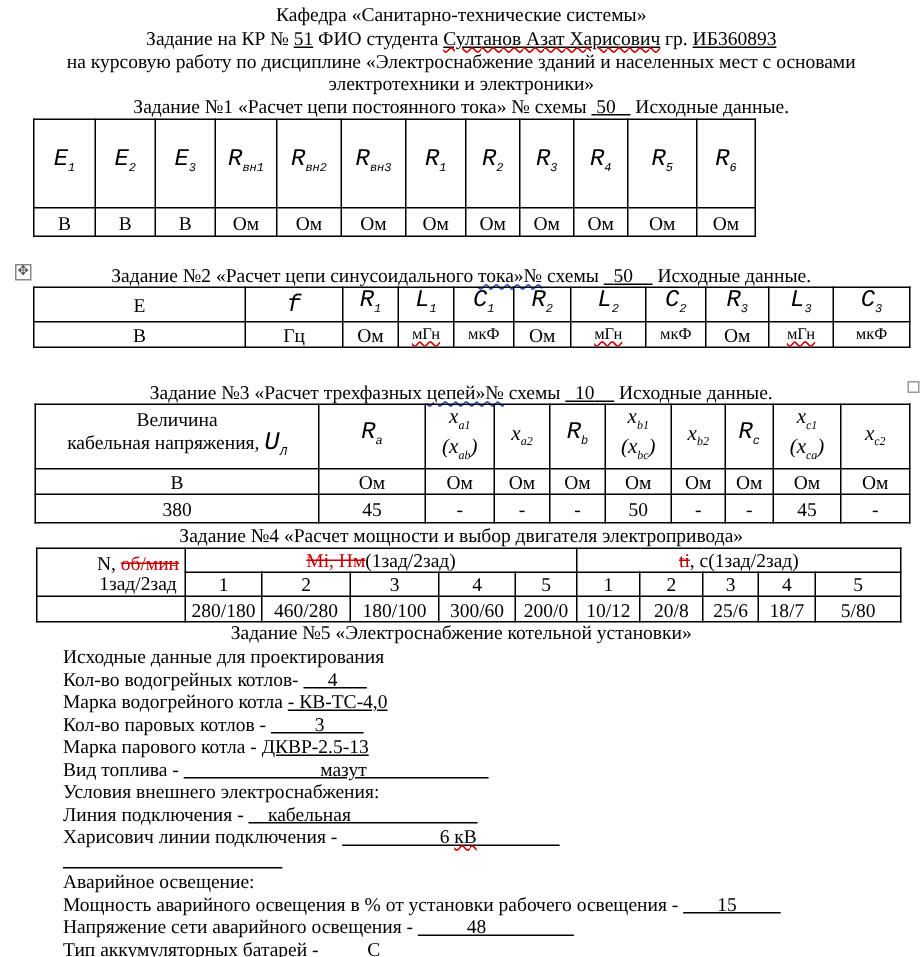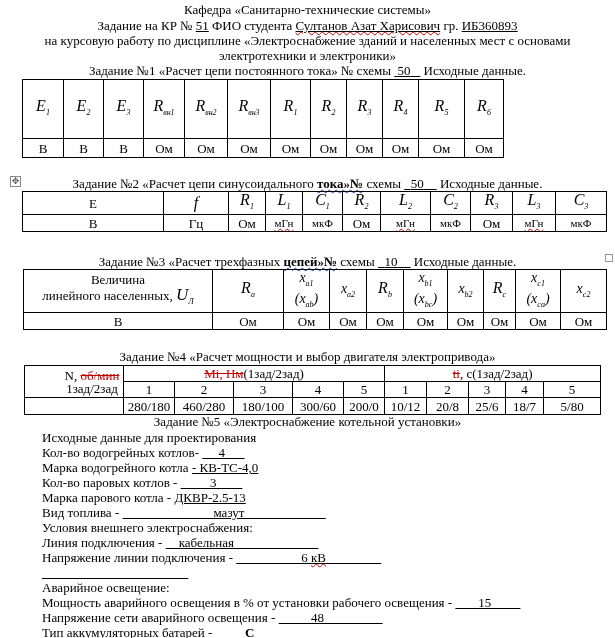--- a/index.html
+++ b/index.html
@@ -2,24 +2,24 @@
 <html><head>
 <meta charset="utf-8">
 <style>
   html, body { margin: 0; padding: 0; background: #ffffff; }
   body { width: 615px; height: 638px; position: relative; overflow: hidden;
          font-family: "Liberation Serif", "DejaVu Serif", serif; color: #000; font-size: 13px; }
   .line { position: absolute; left: 0; width: 615px; text-align: center; white-space: nowrap; line-height: 16px; }
   .u { text-decoration: underline; }
   .it { }
   .squig { text-decoration: underline wavy #d00000; text-decoration-thickness: 1px; }
-  .squigb { text-decoration: underline wavy #3050c0; text-decoration-thickness: 1px; font-weight: bold; }
+  .squigb { text-decoration: underline wavy #3050c0; text-decoration-thickness: 1px; }
   table { position: absolute; border-collapse: collapse; table-layout: fixed; }
   td { border: 1px solid #000; text-align: center; vertical-align: middle; padding: 0; font-size: 13px; line-height: 15px; overflow: hidden; }
-  .sym { font-style: italic; font-size: 16px; font-family: Liberation Serif, serif; }
+  .sym { font-style: italic; font-size: 16px; font-family: Liberation Mono, monospace; }
   .sym sub { font-size: 8px; font-style: italic; }
   .sym2 { font-style: italic; font-size: 14px; }
   .sym2 sub { font-size: 8px; }
   .strike { text-decoration: line-through; color: #c00000; }
   .txt { position: absolute; left: 42px; white-space: nowrap; line-height: 15px; font-size: 13px; }
   .handle { position: absolute; left: 10px; top: 176px; width: 9px; height: 9px; border: 1px solid #888; font-size: 9px; line-height: 9px; text-align: center; color: #555; font-family: "DejaVu Sans", sans-serif; }
   .resize { position: absolute; width: 6px; height: 6px; border: 1px solid #999; background: #fff; }
 </style>
 </head>
 <body>
@@ -162,21 +162,21 @@
       <col style="width:44px">
       <col style="width:36px">
       <col style="width:32px">
       <col style="width:45px">
       <col style="width:46px">
   </colgroup>
   <tbody>
       <tr style="height:43px;">
     <td>
       <div>Величина</div>
-      <div><span>линейного населенных,</span> <span class="sym" style="font-size:17px;"><span>U</span><sub>Л</sub></span></div>
+      <div><span>кабельная напряжения,</span> <span class="sym" style="font-size:17px;"><span>U</span><sub>Л</sub></span></div>
     </td>
     <td><span class="sym"><span>R</span><sub>a</sub></span></td>
     <td>
           <div class="sym2"><span>x</span><sub>a1</sub></div>
           <div class="sym2"><span>(x</span><sub>ab</sub>)</div>
         </td>
     <td><span class="sym2"><span>x</span><sub>a2</sub></span></td>
     <td><span class="sym"><span>R</span><sub>b</sub></span></td>
     <td>
           <div class="sym2"><span>x</span><sub>b1</sub></div>
@@ -195,20 +195,32 @@
     <td>Ом</td>
     <td>Ом</td>
     <td>Ом</td>
     <td>Ом</td>
     <td>Ом</td>
     <td>Ом</td>
     <td>Ом</td>
     <td>Ом</td>
     <td>Ом</td>
   </tr>
+  <tr style="height:19px;">
+    <td>380</td>
+    <td>45</td>
+    <td>-</td>
+    <td>-</td>
+    <td>-</td>
+    <td>50</td>
+    <td>-</td>
+    <td>-</td>
+    <td>45</td>
+    <td>-</td>
+  </tr>
 </tbody>
   </table>
 
 <div class="line" style="top:349px;">Задание №4 «Расчет мощности и выбор двигателя электропривода»</div>
 <table style="left:24px; top:365px; width:576px;">
   <colgroup>
     <col style="width:99px">
       <col style="width:51px">
       <col style="width:59px">
       <col style="width:59px">
@@ -274,21 +286,21 @@
   <span>Марка парового котла -</span> <span class="u">  ДКВР-2.5-13</span>
 </div>
 <div class="txt" style="top:505px;">
   <span>Вид топлива -</span> <span class="u">&nbsp;&nbsp;&nbsp;&nbsp;&nbsp;&nbsp;&nbsp;&nbsp;&nbsp;&nbsp;&nbsp;&nbsp;&nbsp;&nbsp;&nbsp;&nbsp;&nbsp;&nbsp;&nbsp;&nbsp;&nbsp;&nbsp;&nbsp;&nbsp;&nbsp;&nbsp;&nbsp;&nbsp;мазут&nbsp;&nbsp;&nbsp;&nbsp;&nbsp;&nbsp;&nbsp;&nbsp;&nbsp;&nbsp;&nbsp;&nbsp;&nbsp;&nbsp;&nbsp;&nbsp;&nbsp;&nbsp;&nbsp;&nbsp;&nbsp;&nbsp;&nbsp;&nbsp;&nbsp;</span>
 </div>
 <div class="txt" style="top:520px;">Условия внешнего электроснабжения:</div>
 <div class="txt" style="top:535px;">
   <span>Линия подключения -</span> <span class="u">&nbsp;&nbsp;&nbsp;&nbsp;кабельная&nbsp;&nbsp;&nbsp;&nbsp;&nbsp;&nbsp;&nbsp;&nbsp;&nbsp;&nbsp;&nbsp;&nbsp;&nbsp;&nbsp;&nbsp;&nbsp;&nbsp;&nbsp;&nbsp;&nbsp;&nbsp;&nbsp;&nbsp;&nbsp;&nbsp;&nbsp;</span>
 </div>
 <div class="txt" style="top:550px;">
-  <span>Напряжение линии подключения -</span> <span class="u">&nbsp;&nbsp;&nbsp;&nbsp;&nbsp;&nbsp;&nbsp;&nbsp;&nbsp;&nbsp;&nbsp;&nbsp;&nbsp;&nbsp;&nbsp;&nbsp;&nbsp;&nbsp;&nbsp;&nbsp;6 <span class="squig">кВ</span>&nbsp;&nbsp;&nbsp;&nbsp;&nbsp;&nbsp;&nbsp;&nbsp;&nbsp;&nbsp;&nbsp;&nbsp;&nbsp;&nbsp;&nbsp;&nbsp;&nbsp;</span>
+  <span>Харисович линии подключения -</span> <span class="u">&nbsp;&nbsp;&nbsp;&nbsp;&nbsp;&nbsp;&nbsp;&nbsp;&nbsp;&nbsp;&nbsp;&nbsp;&nbsp;&nbsp;&nbsp;&nbsp;&nbsp;&nbsp;&nbsp;&nbsp;6 <span class="squig">кВ</span>&nbsp;&nbsp;&nbsp;&nbsp;&nbsp;&nbsp;&nbsp;&nbsp;&nbsp;&nbsp;&nbsp;&nbsp;&nbsp;&nbsp;&nbsp;&nbsp;&nbsp;</span>
 </div>
 <div class="txt" style="top:565px;">
    <span class="u">&nbsp;&nbsp;&nbsp;&nbsp;&nbsp;&nbsp;&nbsp;&nbsp;&nbsp;&nbsp;&nbsp;&nbsp;&nbsp;&nbsp;&nbsp;&nbsp;&nbsp;&nbsp;&nbsp;&nbsp;&nbsp;&nbsp;&nbsp;&nbsp;&nbsp;&nbsp;&nbsp;&nbsp;&nbsp;&nbsp;&nbsp;&nbsp;&nbsp;&nbsp;&nbsp;&nbsp;&nbsp;&nbsp;&nbsp;&nbsp;&nbsp;&nbsp;&nbsp;&nbsp;&nbsp;</span>
 </div>
 <div class="txt" style="top:580px;">Аварийное освещение:</div>
 <div class="txt" style="top:595px;">
   <span>Мощность аварийного освещения в % от установки рабочего освещения -</span> <span class="u">&nbsp;&nbsp;&nbsp;&nbsp;&nbsp;&nbsp;&nbsp;15&nbsp;&nbsp;&nbsp;&nbsp;&nbsp;&nbsp;&nbsp;&nbsp;&nbsp;</span>
 </div>
 <div class="txt" style="top:610px;">
   <span>Напряжение сети аварийного освещения -</span> <span class="u">&nbsp;&nbsp;&nbsp;&nbsp;&nbsp;&nbsp;&nbsp;&nbsp;&nbsp;&nbsp;48&nbsp;&nbsp;&nbsp;&nbsp;&nbsp;&nbsp;&nbsp;&nbsp;&nbsp;&nbsp;&nbsp;&nbsp;&nbsp;&nbsp;&nbsp;&nbsp;&nbsp;&nbsp;</span>

